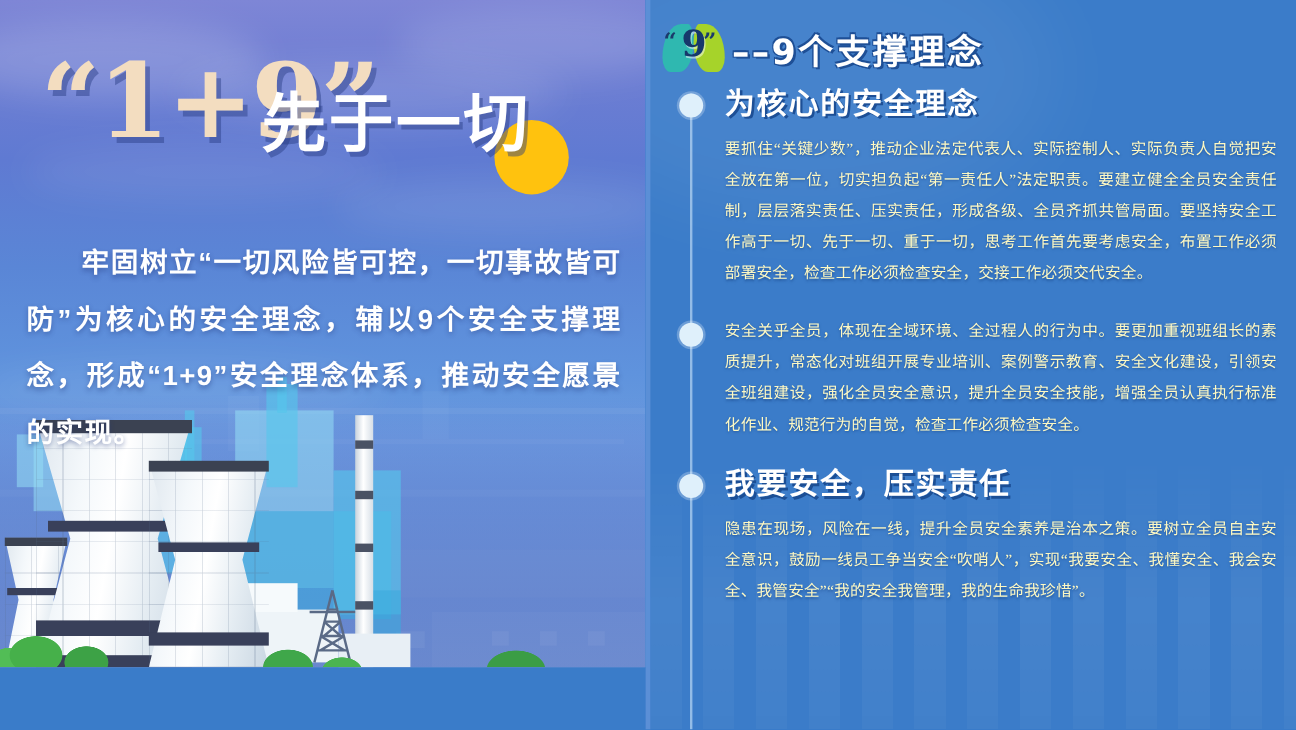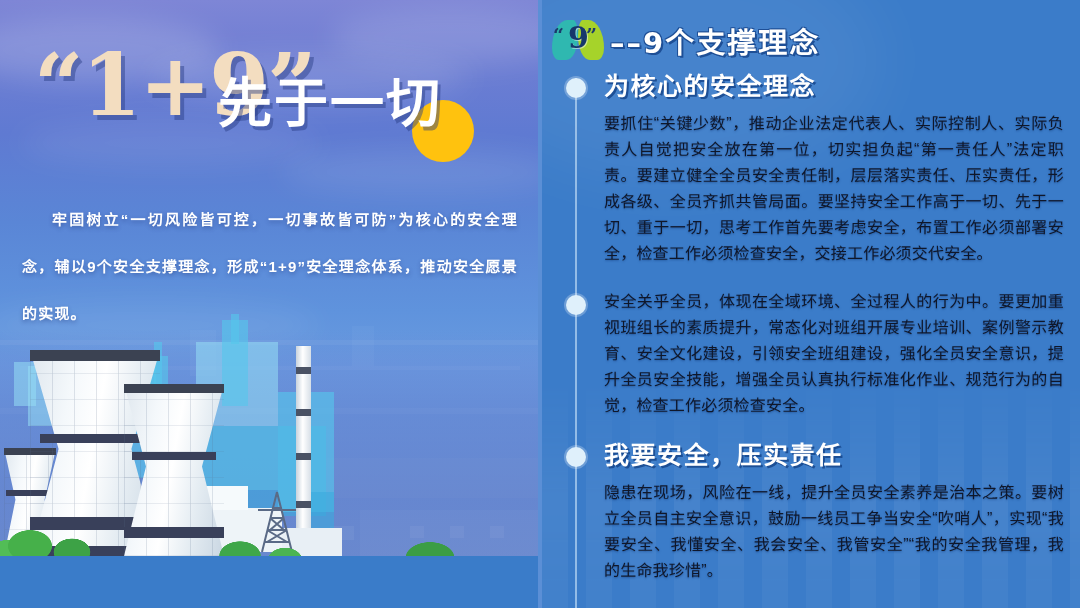--- a/index.html
+++ b/index.html
@@ -78,21 +78,21 @@
   .hero-cn{
     position:absolute;left:218px;top:76px;
     font-family:"DejaVu Serif","Liberation Serif",serif;
     font-weight:bold;font-size:54px;line-height:1;letter-spacing:2px;
     color:#ffffff;
     text-shadow:3px 4px 0 rgba(40,60,130,.45);
     white-space:nowrap;
   }
   .hero-body{
     position:absolute;left:22px;top:196px;width:496px;
-    color:#ffffff;font-weight:bold;font-size:15px;line-height:47px;
+    color:#ffffff;font-weight:bold;font-size:23px;line-height:47px;
     letter-spacing:1.2px;text-align:justify;text-indent:2em;
     text-shadow:0 2px 4px rgba(30,50,120,.45);
   }
 
   
   .right-panel{
     position:relative;width:540px;height:608px;overflow:hidden;
     background:#3b7cc9;
     border-left:4px solid #5b8fd6;
   }
@@ -130,22 +130,22 @@
     position:absolute;left:24px;top:6px;width:20px;height:20px;border-radius:50%;
     background:#dff0fb;box-shadow:0 0 0 2px rgba(255,255,255,.25);
   }
   .sec-title{
     color:#ffffff;font-weight:bold;font-size:25px;letter-spacing:1.5px;line-height:30px;
     font-family:"DejaVu Sans","Liberation Sans",sans-serif;
     text-shadow:2px 2px 0 rgba(22,70,140,.85);
     margin-bottom:9px;white-space:nowrap;
   }
   .sec-body{
-    color:#0f172a;font-size:16px;line-height:26px;letter-spacing:.2px;text-align:justify;
-    font-family:Liberation Sans, sans-serif;
+    color:#fef9c3;font-size:13px;line-height:26px;letter-spacing:.2px;text-align:justify;
+    font-family:Liberation Serif, serif;
     text-shadow:0 1px 2px rgba(18,60,125,.6);
   }
 </style>
 </head>
 <body>
 
 <div id="poster">
 
   <div class="left-panel">
 

